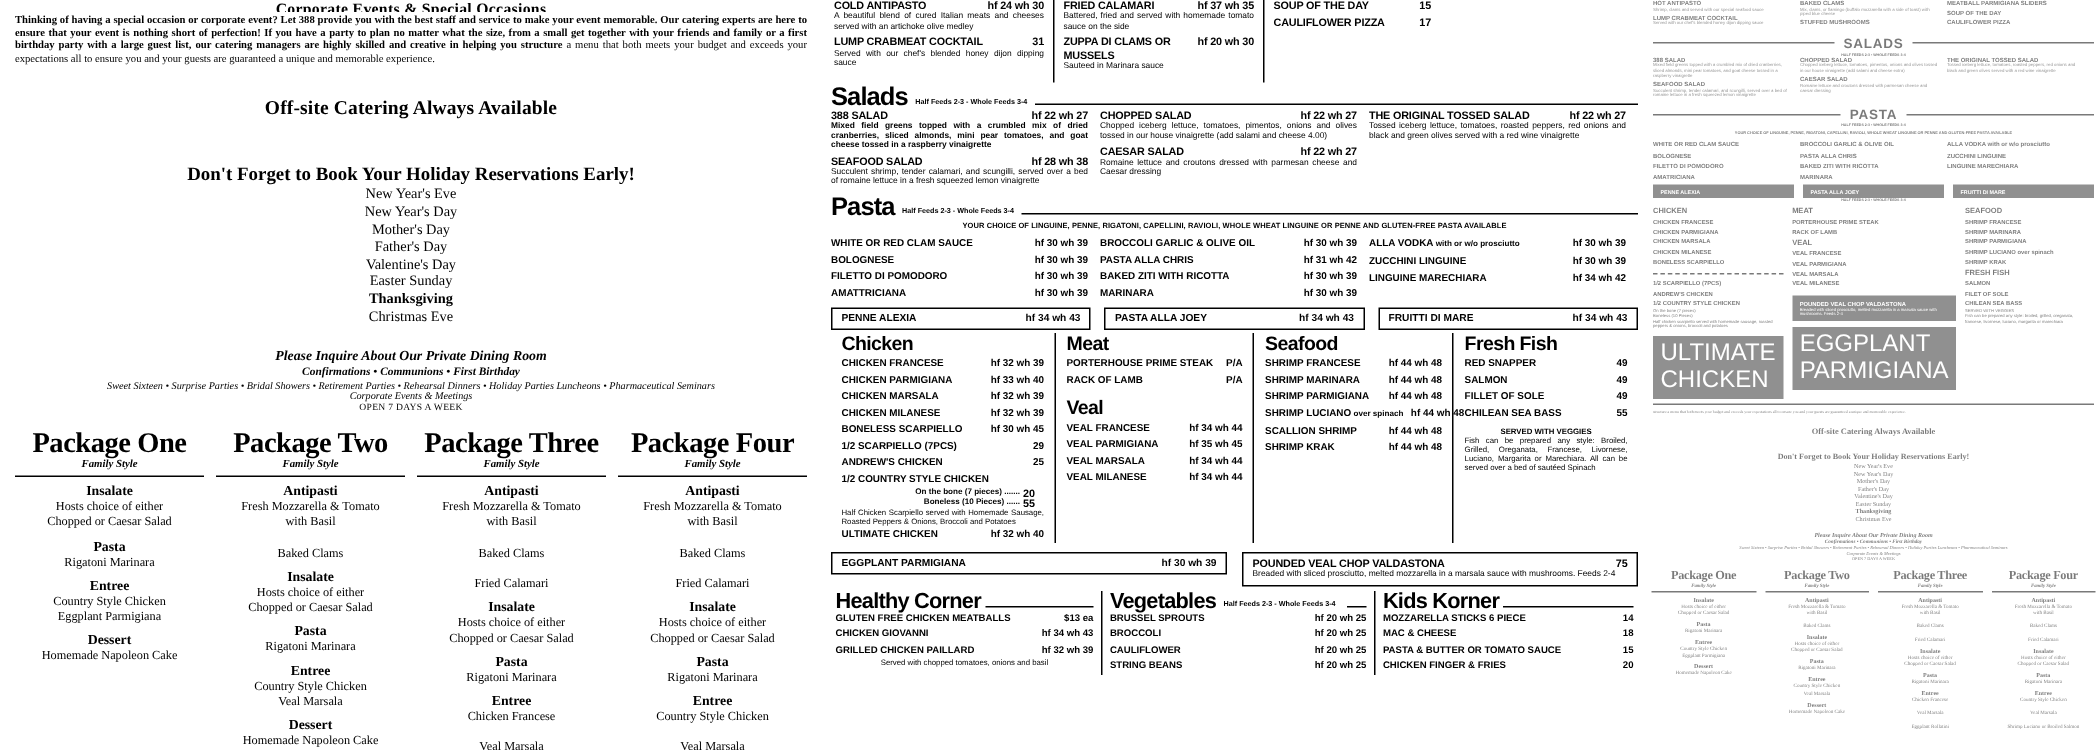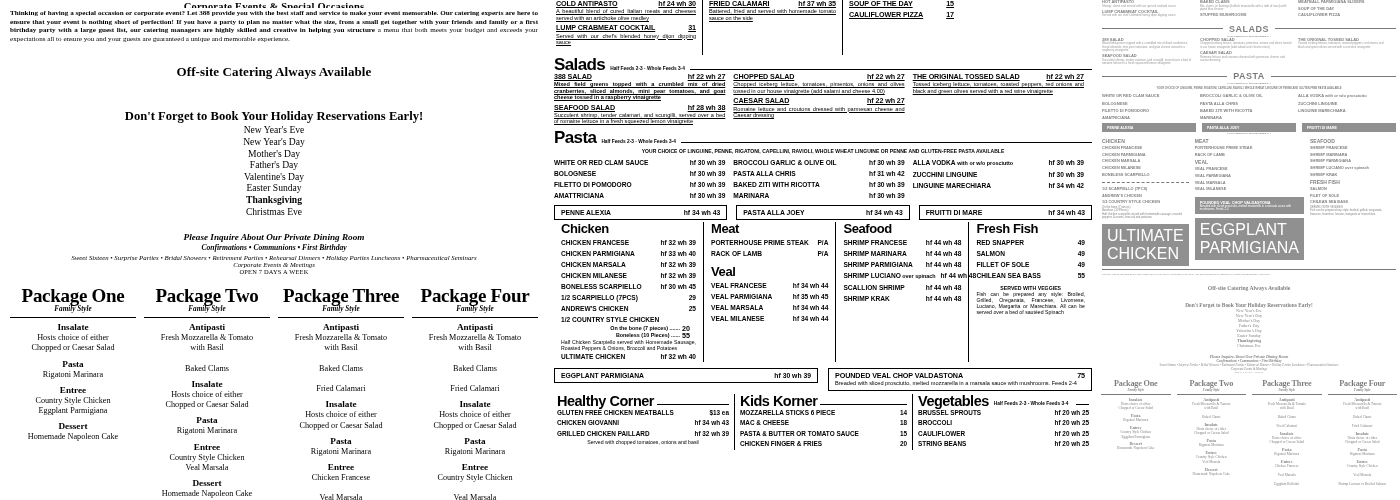--- a/index.html
+++ b/index.html
@@ -69,21 +69,21 @@
     position:absolute; left:548px; top:0; width:550px; height:500px;
     font-family:"Liberation Sans", sans-serif;
   }
   .cp-top { display:flex; height:55px; padding:0 2px; }
   .cp-top-col { padding:0 6px; }
   .cp-top-col.b1 { width:152px; }
   .cp-top-col.b2 { width:140px; border-left:1px solid #000; }
   .cp-top-col.b3 { width:140px; border-left:1px solid #000; }
   .cp-top-col.b4 { width:118px; border-left:1px solid #000; }
 
-  .it { margin-bottom:3px;text-decoration:underline; }
+  .it { margin-bottom:3px; }
   .it-head {
     display:flex; justify-content:space-between; align-items:baseline;
     font-weight:bold; font-size:7.2px; letter-spacing:-.1px; line-height:8.4px;
   }
   .it-name { padding-right:4px; }
   .it-price { white-space:nowrap; font-weight:bold; }
   .it-desc { font-size:5.6px; line-height:6.4px; text-align:justify; }
 
   .sec { margin-top:2px; }
   .sec-hdr { display:flex; align-items:flex-end; padding:0 6px; }
@@ -374,20 +374,27 @@
           </div>
         </div>
         <div class="cp-top-col b2">
           <div class="it">
             <div class="it-head">
               <span class="it-name">FRIED CALAMARI</span>
               <span class="it-price">hf 37 wh 35</span>
             </div>
             <div class="it-desc">Battered, fried and served with homemade tomato sauce on the side</div>
           </div>
+          <div class="it">
+            <div class="it-head">
+              <span class="it-name">ZUPPA DI CLAMS OR MUSSELS</span>
+              <span class="it-price">hf 20 wh 30</span>
+            </div>
+            <div class="it-desc">Sauteed in Marinara sauce</div>
+          </div>
         </div>
         <div class="cp-top-col b4">
           <div class="it">
             <div class="it-head">
               <span class="it-name">SOUP OF THE DAY</span>
               <span class="it-price">15</span>
             </div>
           </div>
           <div class="it">
             <div class="it-head">
@@ -701,42 +708,20 @@
           <div class="tri-row">
             <span>CHICKEN GIOVANNI</span>
             <span>hf 34 wh 43</span>
           </div>
           <div class="tri-row">
             <span>GRILLED CHICKEN PAILLARD</span>
             <span>hf 32 wh 39</span>
           </div>
           <div class="tri-desc">Served with chopped tomatoes, onions and basil</div>
         </div>
-        <div class="tri-col t3">
-          <div class="tri-hdr">
-            <div class="tri-title">Kids Korner</div>
-            <div class="tri-rule"></div>
-          </div>
-          <div class="tri-row">
-            <span>MOZZARELLA STICKS 6 PIECE</span>
-            <span>14</span>
-          </div>
-          <div class="tri-row">
-            <span>MAC &amp; CHEESE</span>
-            <span>18</span>
-          </div>
-          <div class="tri-row">
-            <span>PASTA &amp; BUTTER OR TOMATO SAUCE</span>
-            <span>15</span>
-          </div>
-          <div class="tri-row">
-            <span>CHICKEN FINGER &amp; FRIES</span>
-            <span>20</span>
-          </div>
-        </div>
         <div class="tri-col t2">
           <div class="tri-hdr">
             <div class="tri-title">Vegetables</div>
             <div class="sec-feeds">Half Feeds 2-3 - Whole Feeds 3-4</div>
             <div class="tri-rule"></div>
           </div>
           <div class="tri-row">
             <span>BRUSSEL SPROUTS</span>
             <span>hf 20 wh 25</span>
           </div>
@@ -744,20 +729,42 @@
             <span>BROCCOLI</span>
             <span>hf 20 wh 25</span>
           </div>
           <div class="tri-row">
             <span>CAULIFLOWER</span>
             <span>hf 20 wh 25</span>
           </div>
           <div class="tri-row">
             <span>STRING BEANS</span>
             <span>hf 20 wh 25</span>
+          </div>
+        </div>
+        <div class="tri-col t3">
+          <div class="tri-hdr">
+            <div class="tri-title">Kids Korner</div>
+            <div class="tri-rule"></div>
+          </div>
+          <div class="tri-row">
+            <span>MOZZARELLA STICKS 6 PIECE</span>
+            <span>14</span>
+          </div>
+          <div class="tri-row">
+            <span>MAC &amp; CHEESE</span>
+            <span>18</span>
+          </div>
+          <div class="tri-row">
+            <span>PASTA &amp; BUTTER OR TOMATO SAUCE</span>
+            <span>15</span>
+          </div>
+          <div class="tri-row">
+            <span>CHICKEN FINGER &amp; FRIES</span>
+            <span>20</span>
           </div>
         </div>
       </div>
   </div>
 
   <div class="right-panel">
     <div class="mini mini-sans">
       <div class="mini-top" id="mtop">
           <div>
             <div class="mini-it">

